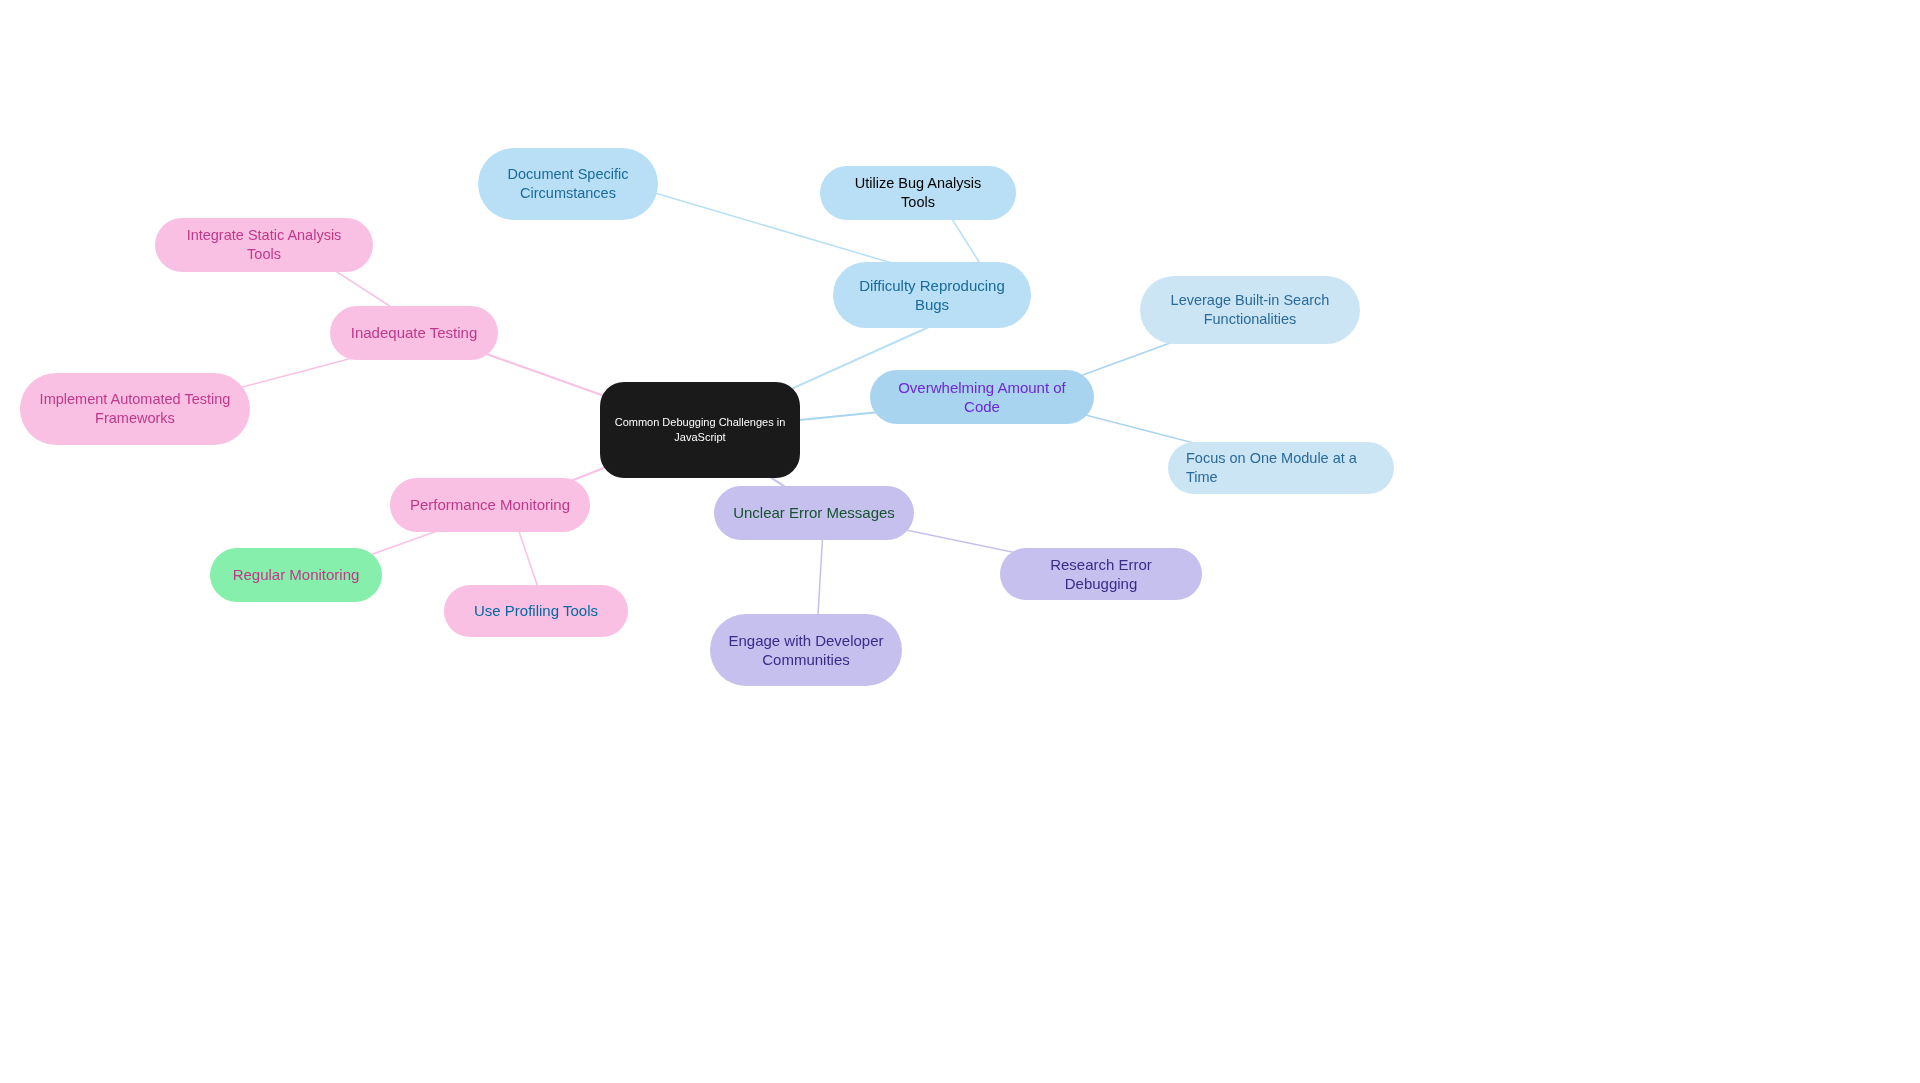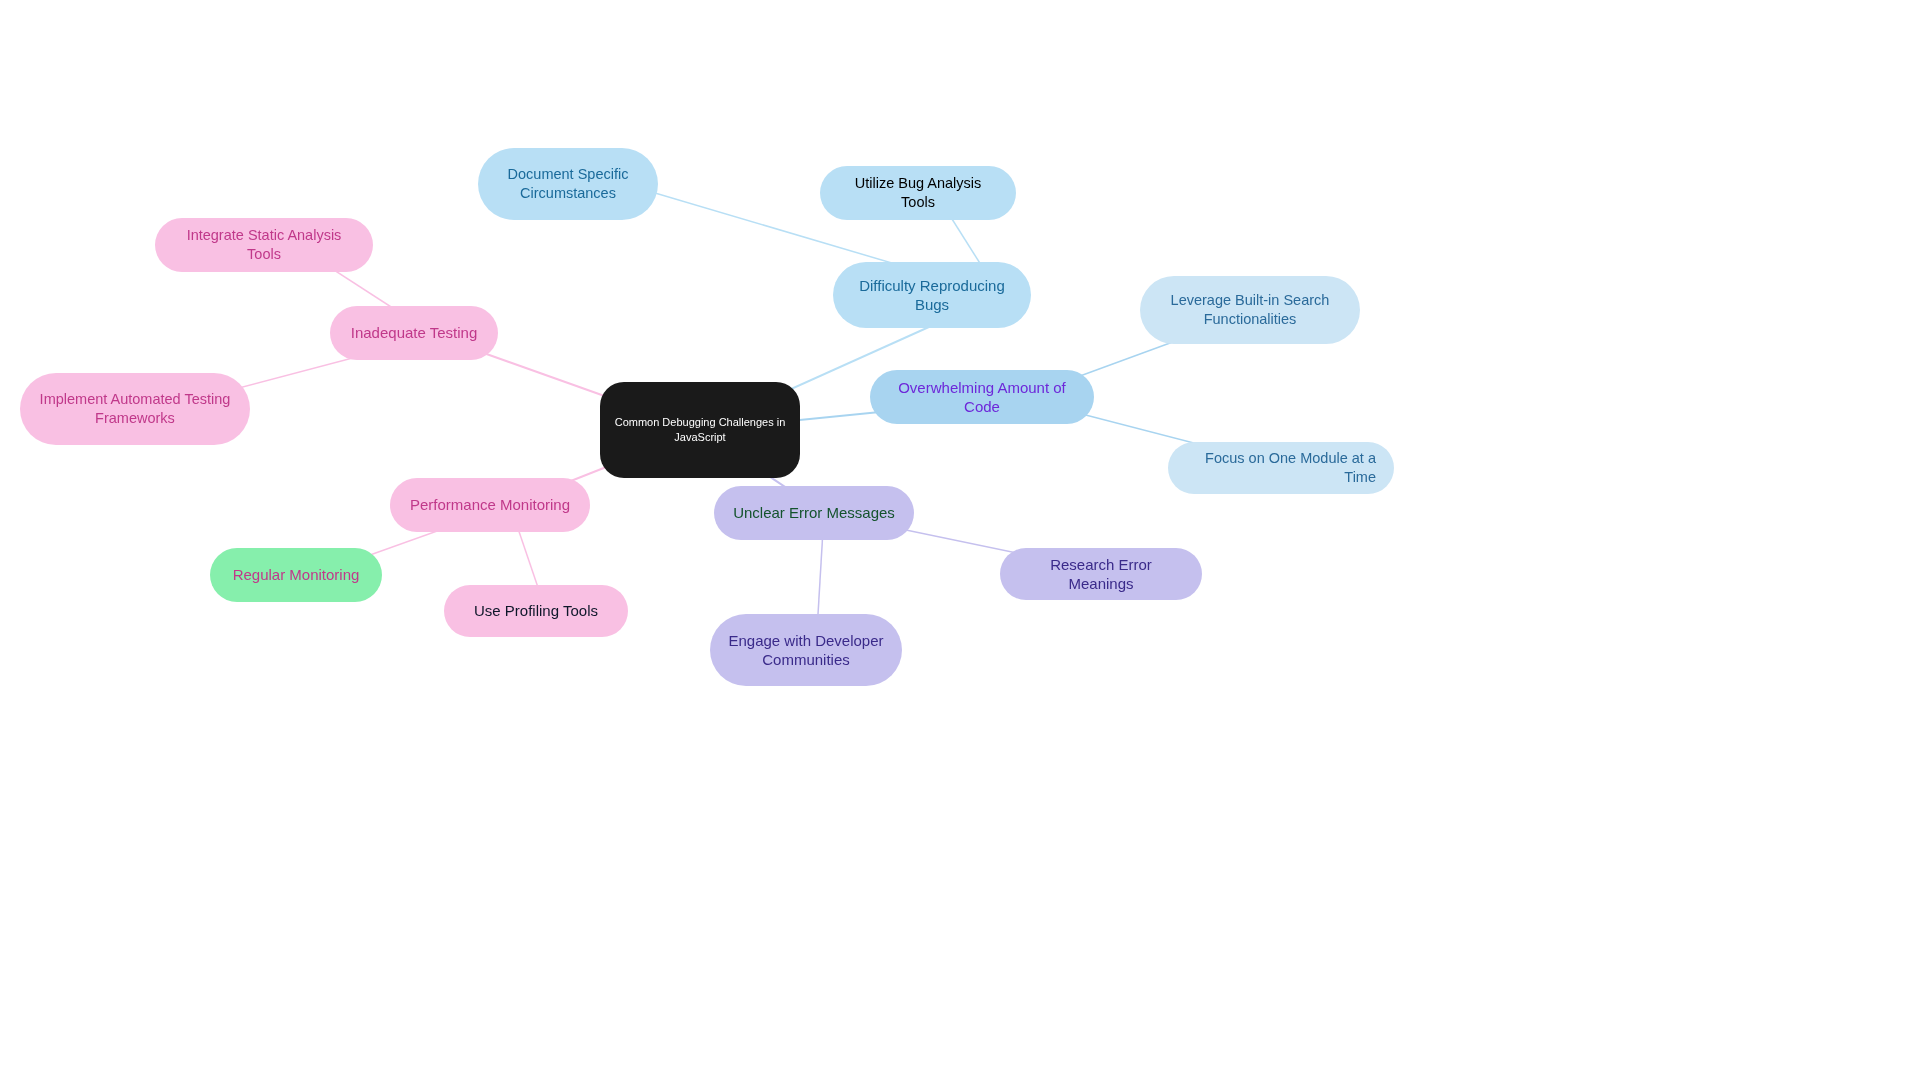--- a/index.html
+++ b/index.html
@@ -101,52 +101,52 @@
     </div>
   </foreignObject>
 
   <foreignObject x="1140" y="276" width="220" height="68">
     <div xmlns="http://www.w3.org/1999/xhtml" style="background:#cce5f5;color:#2a6a9a;border-radius:40px;width:220px;height:68px;display:flex;align-items:center;justify-content:center;text-align:center;font-family:'Segoe UI',Arial,sans-serif;font-size:14.5px;line-height:1.3;padding:10px 18px;">
       <span>Leverage Built-in Search Functionalities</span>
     </div>
   </foreignObject>
 
   <foreignObject x="1168" y="442" width="226" height="52">
-    <div xmlns="http://www.w3.org/1999/xhtml" style="background:#cce5f5;color:#2a6a9a;border-radius:40px;width:226px;height:52px;display:flex;align-items:center;justify-content:center;text-align:right;font-family:'Segoe UI',Arial,sans-serif;font-size:14.5px;line-height:1.3;padding:10px 18px;">
+    <div xmlns="http://www.w3.org/1999/xhtml" style="background:#cce5f5;color:#2a6a9a;border-radius:40px;width:226px;height:52px;display:flex;align-items:center;justify-content:center;text-align:left;font-family:'Segoe UI',Arial,sans-serif;font-size:14.5px;line-height:1.3;padding:10px 18px;">
       <span>Focus on One Module at a Time</span>
     </div>
   </foreignObject>
 
   <foreignObject x="390" y="478" width="200" height="54">
     <div xmlns="http://www.w3.org/1999/xhtml" style="background:#f9c0e3;color:#c0388a;border-radius:40px;width:200px;height:54px;display:flex;align-items:center;justify-content:center;text-align:center;font-family:'Segoe UI',Arial,sans-serif;font-size:15px;line-height:1.3;padding:10px 16px;">
       <span>Performance Monitoring</span>
     </div>
   </foreignObject>
 
   <foreignObject x="210" y="548" width="172" height="54">
     <div xmlns="http://www.w3.org/1999/xhtml" style="background:#86efac;color:#c0388a;border-radius:40px;width:172px;height:54px;display:flex;align-items:center;justify-content:center;text-align:center;font-family:'Segoe UI',Arial,sans-serif;font-size:15px;line-height:1.3;padding:10px 16px;">
       <span>Regular Monitoring</span>
     </div>
   </foreignObject>
 
   <foreignObject x="444" y="585" width="184" height="52">
-    <div xmlns="http://www.w3.org/1999/xhtml" style="background:#f9c0e3;color:#0f172a;border-radius:40px;width:184px;height:52px;display:flex;align-items:center;justify-content:center;text-align:center;font-family:'Segoe UI',Arial,sans-serif;font-size:15px;line-height:1.3;padding:10px 16px;">
+    <div xmlns="http://www.w3.org/1999/xhtml" style="background:#f9c0e3;color:#0369a1;border-radius:40px;width:184px;height:52px;display:flex;align-items:center;justify-content:center;text-align:center;font-family:'Segoe UI',Arial,sans-serif;font-size:15px;line-height:1.3;padding:10px 16px;">
       <span>Use Profiling Tools</span>
     </div>
   </foreignObject>
 
   <foreignObject x="714" y="486" width="200" height="54">
     <div xmlns="http://www.w3.org/1999/xhtml" style="background:#c5c0ee;color:#14532d;border-radius:40px;width:200px;height:54px;display:flex;align-items:center;justify-content:center;text-align:center;font-family:'Segoe UI',Arial,sans-serif;font-size:15px;line-height:1.3;padding:10px 16px;">
       <span>Unclear Error Messages</span>
     </div>
   </foreignObject>
 
   <foreignObject x="1000" y="548" width="202" height="52">
     <div xmlns="http://www.w3.org/1999/xhtml" style="background:#c5c0ee;color:#3a2a8a;border-radius:40px;width:202px;height:52px;display:flex;align-items:center;justify-content:center;text-align:center;font-family:'Segoe UI',Arial,sans-serif;font-size:15px;line-height:1.3;padding:10px 16px;">
-      <span>Research Error Meanings</span>
+      <span>Research Error Debugging</span>
     </div>
   </foreignObject>
 
   <foreignObject x="710" y="614" width="192" height="72">
     <div xmlns="http://www.w3.org/1999/xhtml" style="background:#c5c0ee;color:#3a2a8a;border-radius:40px;width:192px;height:72px;display:flex;align-items:center;justify-content:center;text-align:center;font-family:'Segoe UI',Arial,sans-serif;font-size:15px;line-height:1.3;padding:10px 16px;">
       <span>Engage with Developer Communities</span>
     </div>
   </foreignObject>
 
 </svg>

